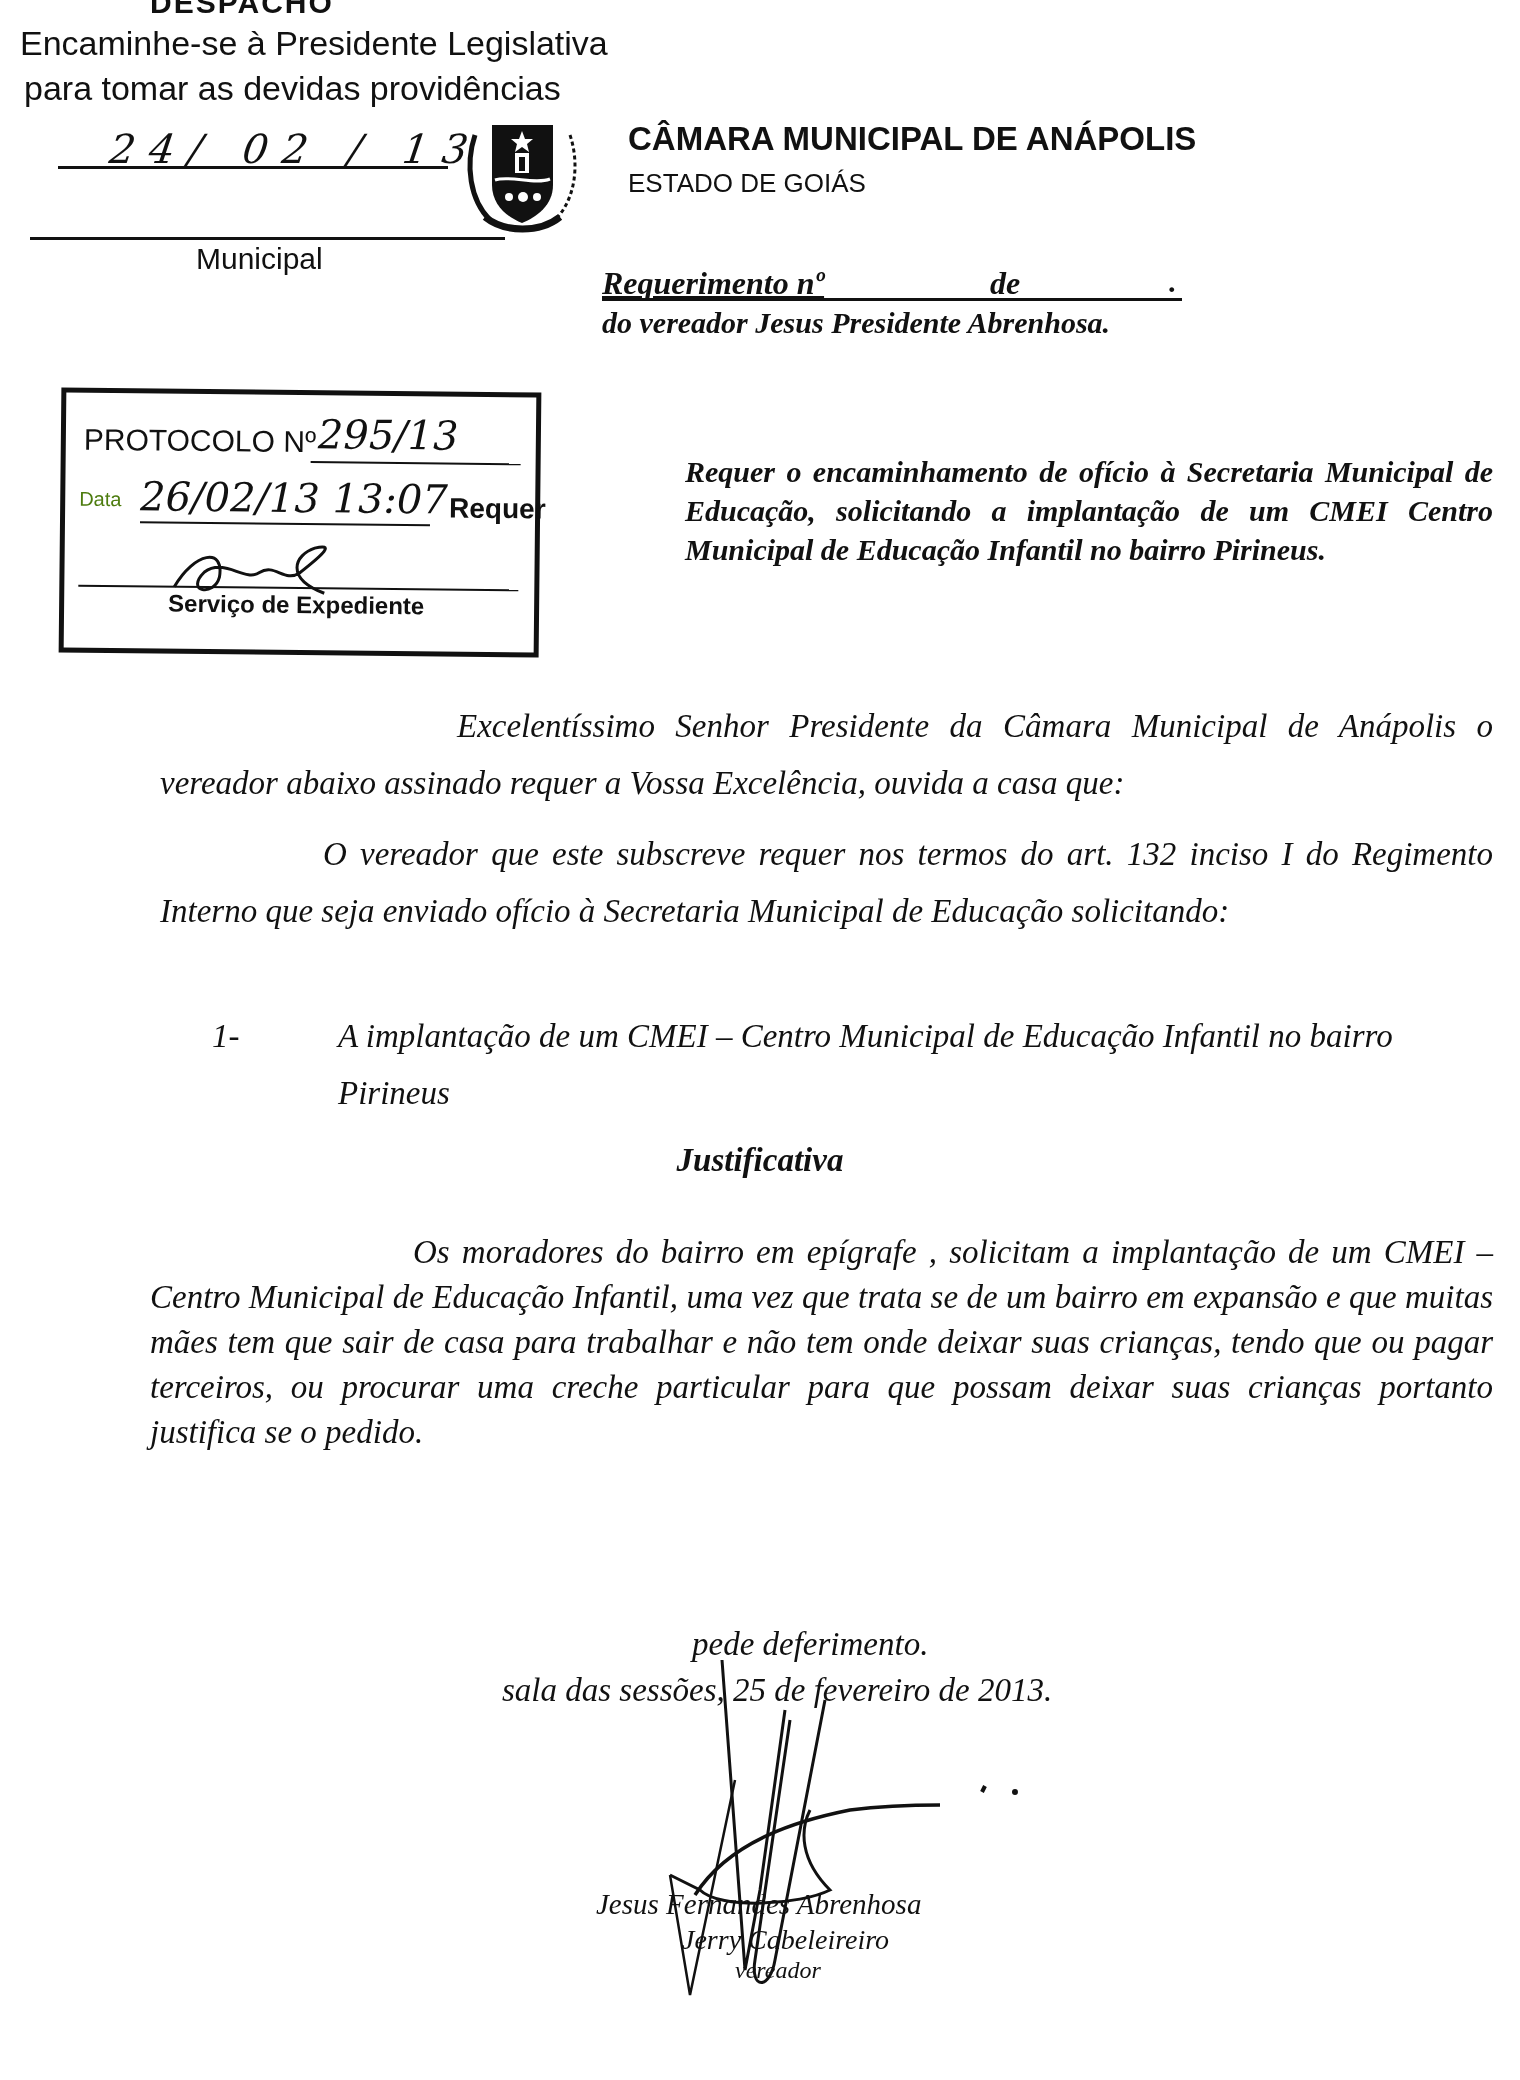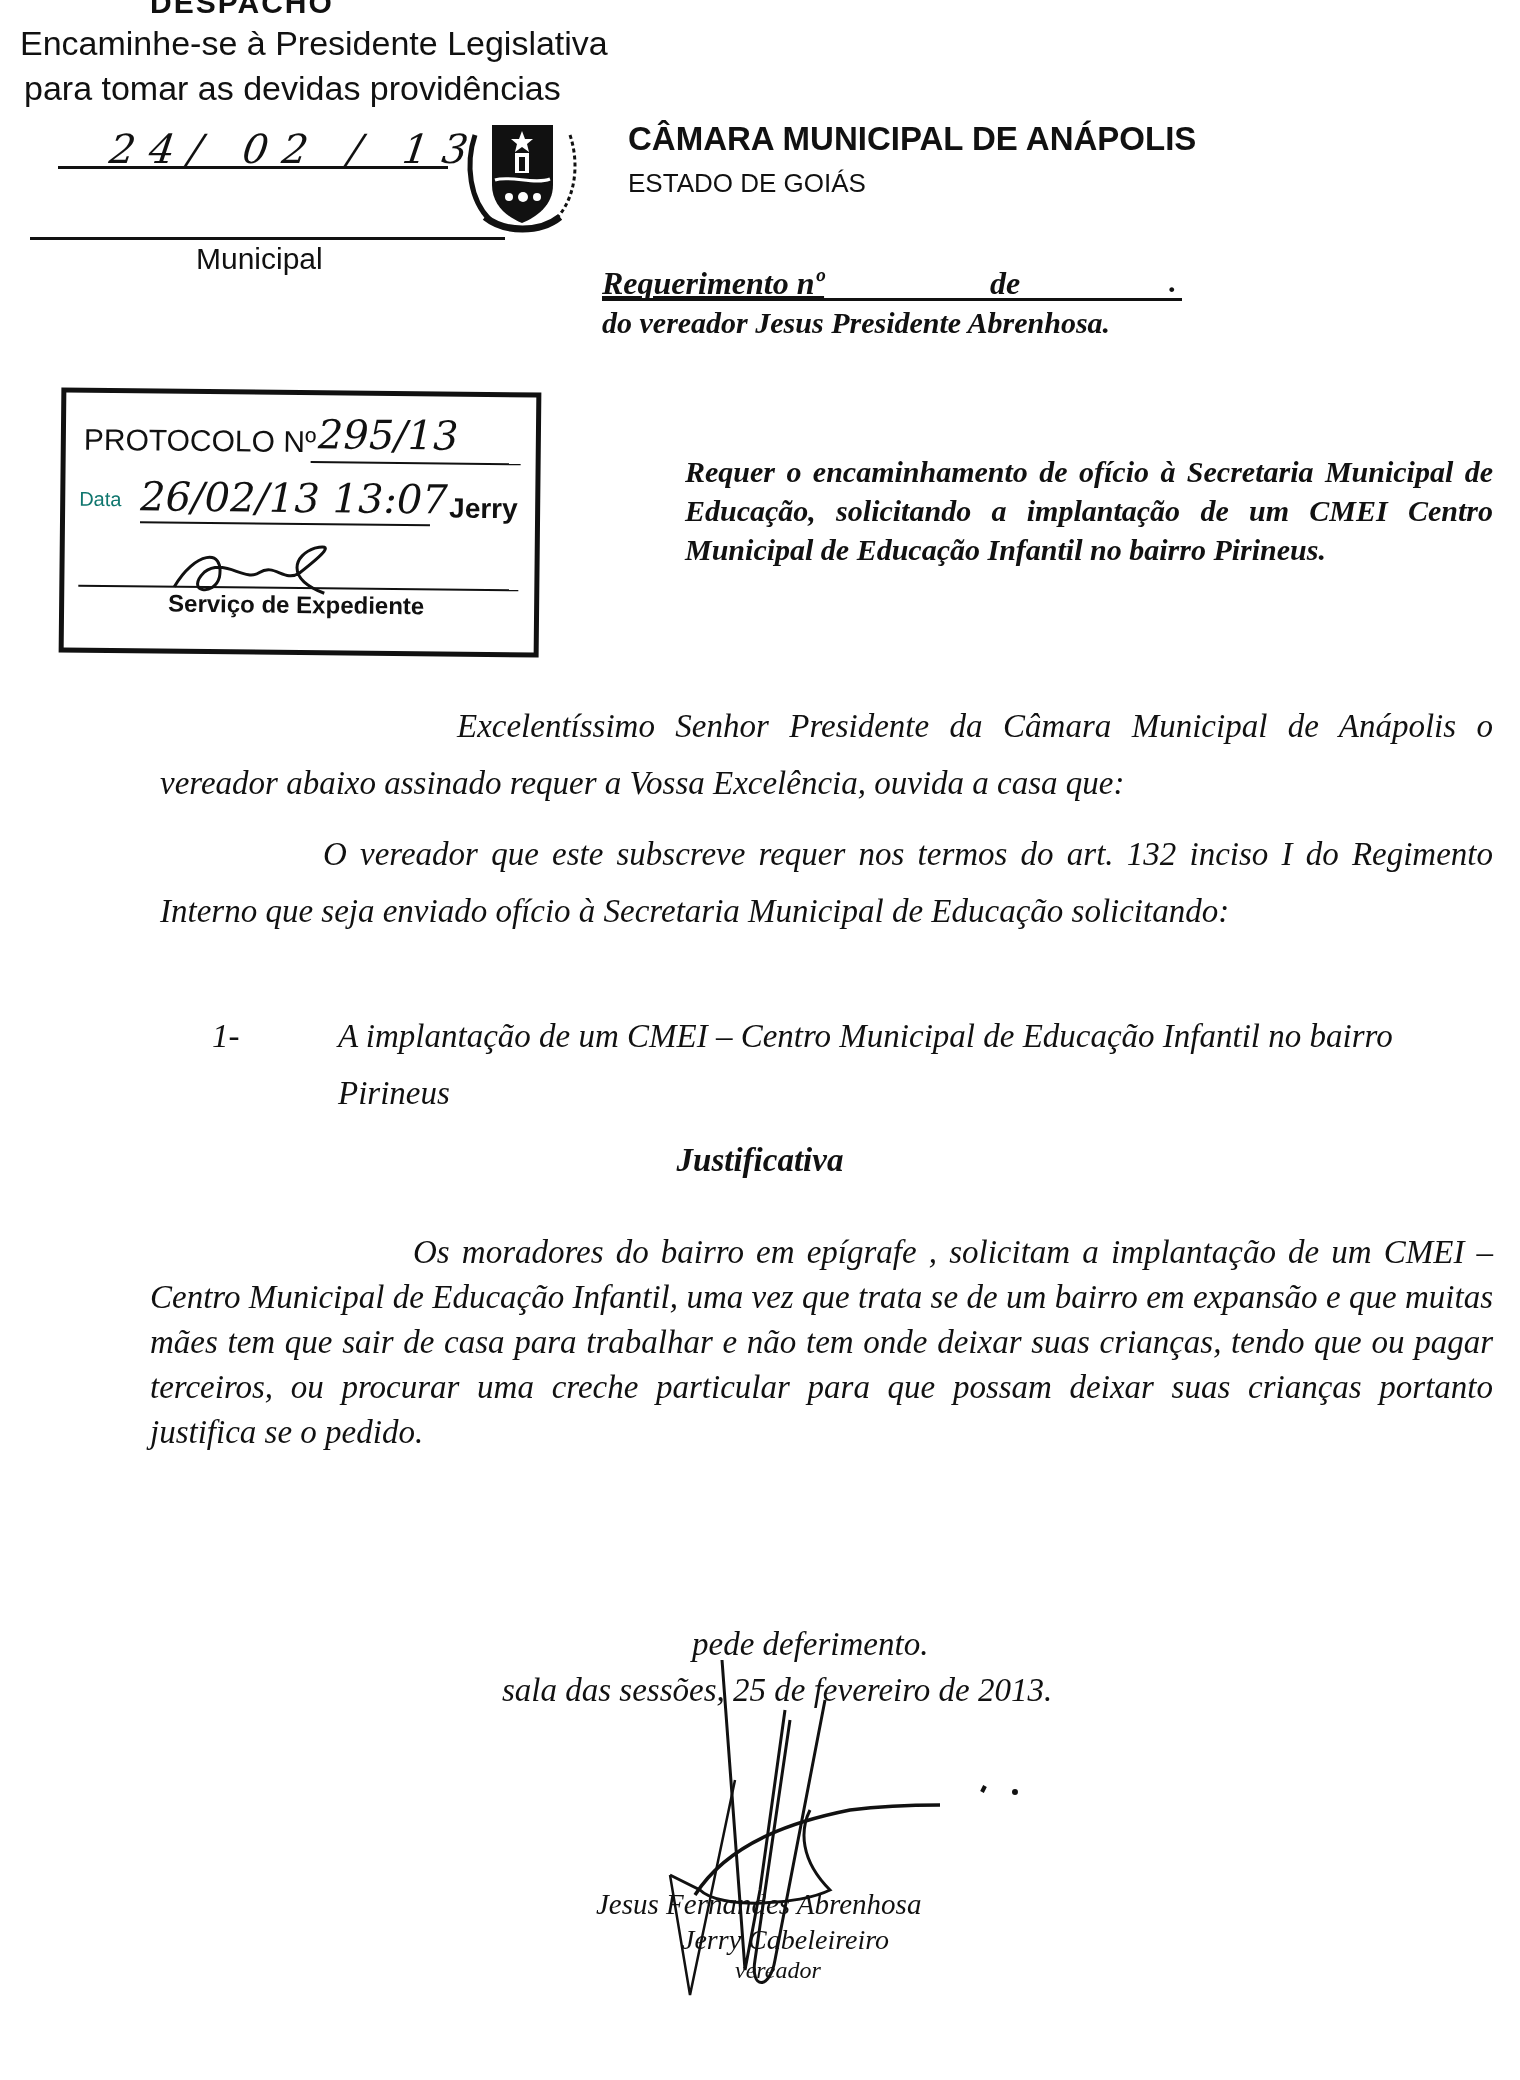--- a/index.html
+++ b/index.html
@@ -30,21 +30,21 @@
     #req-line .u { text-decoration: underline; }
     #req-rule { left: 602px; top: 298px; width: 580px; height: 3px; background: #111; }
     #req-dot { left: 1168px; top: 265px; font-size: 30px; font-weight: bold; }
     #req-of { left: 602px; top: 306px; font-size: 30px; font-weight: bold; font-style: italic; }
 
     
     #stamp { left: 60px; top: 390px; width: 470px; height: 255px; border: 5px solid #111; transform: rotate(0.6deg); }
     #stamp-proto-label { left: 18px; top: 30px; font-size: 30px; }
     #stamp-proto-val { left: 252px; top: 16px; font-size: 40px; }
     #stamp-proto-rule { left: 245px; top: 66px; width: 210px; height: 2px; background: #111; }
-    #stamp-date-label { left: 14px; top: 95px; font-size: 20px; color: #0f766e; }
+    #stamp-date-label { left: 14px; top: 95px; font-size: 20px; color: #4d7c0f; }
     #stamp-date-val { left: 75px; top: 80px; font-size: 40px; }
     #stamp-date-rule { left: 75px; top: 128px; width: 290px; height: 2px; background: #111; }
     #stamp-horas { left: 384px; top: 96px; font-size: 28px; font-weight: bold; }
     #stamp-sig-rule { left: 14px; top: 192px; width: 440px; height: 2px; background: #111; }
     #stamp-dept { left: 104px; top: 196px; font-size: 24px; font-weight: bold; }
     #stamp-sig { left: 100px; top: 148px; width: 180px; height: 60px; }
 
     
     #ementa { left: 685px; top: 452px; width: 808px; font-size: 30px; font-weight: bold; font-style: italic; line-height: 39px; text-align: justify; text-align-last: left; }
 
@@ -107,21 +107,21 @@
 <div class="abs serif" id="req-dot">.</div>
 <div class="abs serif" id="req-of">do vereador Jesus Presidente Abrenhosa.</div>
 
 <div class="abs" id="stamp">
   <div class="abs sans" id="stamp-proto-label">PROTOCOLO Nº</div>
   <div class="abs hand" id="stamp-proto-val">295/13</div>
   <div class="abs" id="stamp-proto-rule"></div>
   <div class="abs sans" id="stamp-date-label">Data</div>
   <div class="abs hand" id="stamp-date-val">26/02/13 13:07</div>
   <div class="abs" id="stamp-date-rule"></div>
-  <div class="abs sans" id="stamp-horas">Jerry</div>
+  <div class="abs sans" id="stamp-horas">Requer</div>
   <div class="abs" id="stamp-sig">
     <svg width="180" height="60" viewBox="0 0 180 60">
       <path d="M10 45 C30 10 60 5 55 35 C50 55 20 50 40 30 C60 15 80 40 95 30 C110 20 120 40 135 30 C160 10 170 0 150 5 C130 12 120 35 160 50" stroke="#111" stroke-width="3" fill="none"></path>
     </svg>
   </div>
   <div class="abs" id="stamp-sig-rule"></div>
   <div class="abs sans" id="stamp-dept">Serviço de Expediente</div>
 </div>
 
 <div class="abs serif" id="ementa">Requer o encaminhamento de ofício à Secretaria Municipal de Educação, solicitando a implantação de um CMEI Centro Municipal de Educação Infantil no bairro Pirineus.</div>

